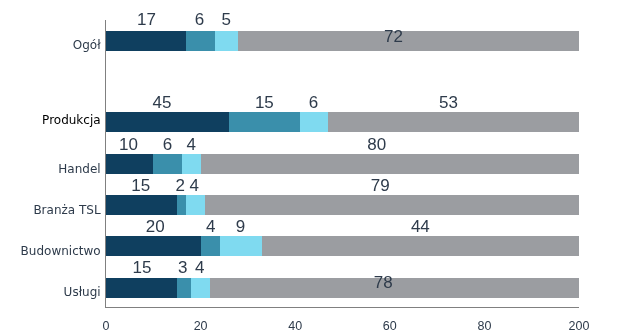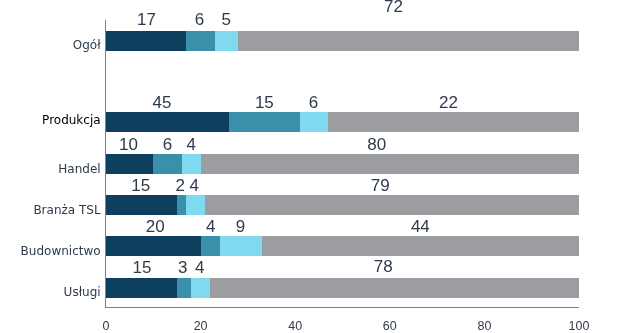--- a/index.html
+++ b/index.html
@@ -80,59 +80,59 @@
       <div class="bar-seg" style="left: 176.95px; top: 277.5px; width: 14.19px; height: 20px; background: rgb(58, 143, 171);"></div>
       <div class="bar-seg" style="left: 191.14px; top: 277.5px; width: 18.92px; height: 20px; background: rgb(127, 218, 240);"></div>
       <div class="bar-seg" style="left: 210.06px; top: 277.5px; width: 368.94px; height: 20px; background: rgb(155, 157, 161);"></div>
     </div>
   </div>
 
   <div id="value-labels">
     <div class="val-label" style="left: 116.505px; top: 13.7px; color: rgb(46, 59, 75);">17</div>
     <div class="val-label" style="left: 169.5px; top: 13.7px; color: rgb(46, 59, 75);">6</div>
     <div class="val-label" style="left: 196.115px; top: 13.7px; color: rgb(46, 59, 75);">5</div>
-    <div class="val-label" style="left: 363.42px; top: 1px; color: rgb(46, 59, 75);">72</div>
+    <div class="val-label" style="left: 363.42px; top: 31px; color: rgb(46, 59, 75);">72</div>
 
     <div class="val-label" style="left: 131.99px; top: 96.7px; color: rgb(46, 59, 75);">45</div>
     <div class="val-label" style="left: 234.355px; top: 96.7px; color: rgb(46, 59, 75);">15</div>
     <div class="val-label" style="left: 283.52px; top: 96.7px; color: rgb(46, 59, 75);">6</div>
-    <div class="val-label" style="left: 418.555px; top: 96.7px; color: rgb(46, 59, 75);">22</div>
+    <div class="val-label" style="left: 418.555px; top: 96.7px; color: rgb(46, 59, 75);">53</div>
 
     <div class="val-label" style="left: 98.45px; top: 138.7px; color: rgb(46, 59, 75);">10</div>
     <div class="val-label" style="left: 137.59px; top: 138.7px; color: rgb(46, 59, 75);">6</div>
     <div class="val-label" style="left: 161.34px; top: 138.7px; color: rgb(46, 59, 75);">4</div>
     <div class="val-label" style="left: 346.8px; top: 138.7px; color: rgb(46, 59, 75);">80</div>
 
     <div class="val-label" style="left: 110.775px; top: 179.7px; color: rgb(46, 59, 75);">15</div>
     <div class="val-label" style="left: 150.28px; top: 179.7px; color: rgb(46, 59, 75);">2</div>
     <div class="val-label" style="left: 164.17px; top: 179.7px; color: rgb(46, 59, 75);">4</div>
     <div class="val-label" style="left: 350.165px; top: 179.7px; color: rgb(46, 59, 75);">79</div>
 
     <div class="val-label" style="left: 125.2px; top: 220.7px; color: rgb(46, 59, 75);">20</div>
     <div class="val-label" style="left: 180.76px; top: 220.7px; color: rgb(46, 59, 75);">4</div>
     <div class="val-label" style="left: 210.505px; top: 220.7px; color: rgb(46, 59, 75);">9</div>
     <div class="val-label" style="left: 390.345px; top: 220.7px; color: rgb(46, 59, 75);">44</div>
 
     <div class="val-label" style="left: 112.075px; top: 261.7px; color: rgb(46, 59, 75);">15</div>
     <div class="val-label" style="left: 152.845px; top: 261.7px; color: rgb(46, 59, 75);">3</div>
     <div class="val-label" style="left: 169.8px; top: 261.7px; color: rgb(46, 59, 75);">4</div>
-    <div class="val-label" style="left: 353.23px; top: 261px; color: rgb(46, 59, 75);">78</div>
+    <div class="val-label" style="left: 353.23px; top: 277px; color: rgb(46, 59, 75);">78</div>
   </div>
 
   <div id="category-labels">
     <div class="cat-label" style="right: 531.4px; top: 39.3px; color: rgb(46, 59, 75);">Ogół</div>
     <div class="cat-label" style="right: 531.4px; top: 114px; color: #000000;">Produkcja</div>
     <div class="cat-label" style="right: 531.4px; top: 162.8px; color: rgb(46, 59, 75);">Handel</div>
     <div class="cat-label" style="right: 531.4px; top: 203.8px; color: rgb(46, 59, 75);">Branża TSL</div>
     <div class="cat-label" style="right: 531.4px; top: 244.8px; color: rgb(46, 59, 75);">Budownictwo</div>
     <div class="cat-label" style="right: 531.4px; top: 286.3px; color: rgb(46, 59, 75);">Usługi</div>
   </div>
 
   <div id="tick-labels">
     <div class="tick-label" style="left: 76px; top: 319.5px; color: rgb(46, 59, 75);">0</div>
     <div class="tick-label" style="left: 170.6px; top: 319.5px; color: rgb(46, 59, 75);">20</div>
     <div class="tick-label" style="left: 265.2px; top: 319.5px; color: rgb(46, 59, 75);">40</div>
     <div class="tick-label" style="left: 359.8px; top: 319.5px; color: rgb(46, 59, 75);">60</div>
     <div class="tick-label" style="left: 454.4px; top: 319.5px; color: rgb(46, 59, 75);">80</div>
-    <div class="tick-label" style="left: 549px; top: 319.5px; color: rgb(46, 59, 75);">100</div>
+    <div class="tick-label" style="left: 549px; top: 319.5px; color: rgb(46, 59, 75);">200</div>
   </div>
 
 </div>
 
 </body></html>

